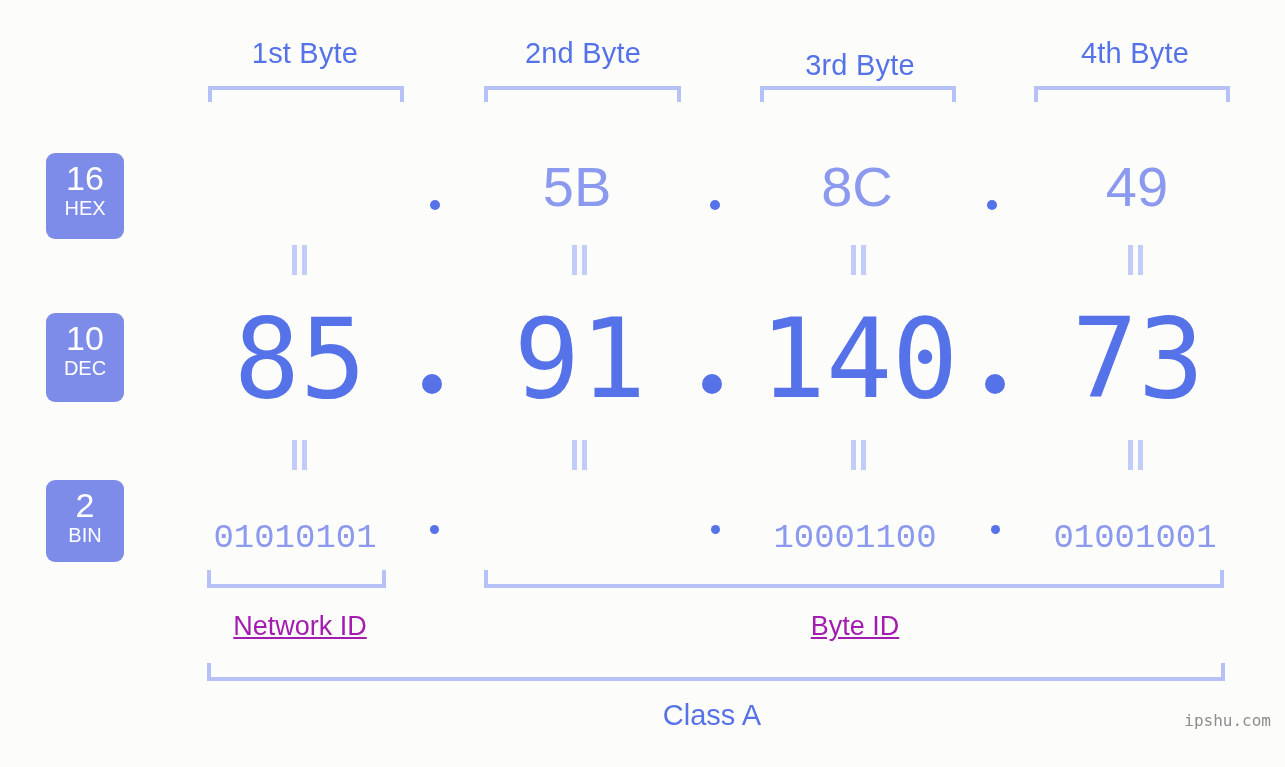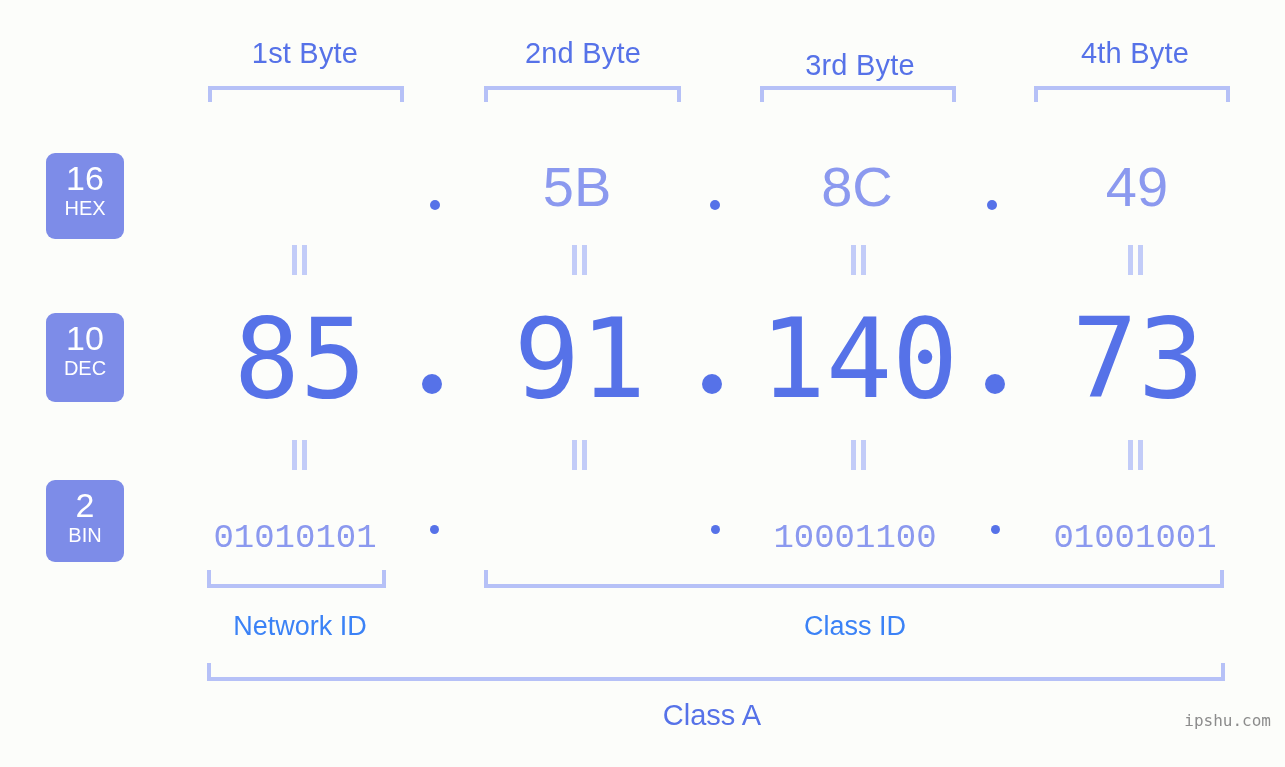--- a/index.html
+++ b/index.html
@@ -144,22 +144,23 @@
   .bracket-class { top: 663px; }
 
   
   .id-label {
     position: absolute;
     top: 608px;
     height: 36px;
     line-height: 36px;
     text-align: center;
     font-size: 27px;
-    color: #3b82f6;
-    white-space: nowrap;
+    color: #a21caf;
+    white-space: nowrap;
+    text-decoration: underline;
   }
   .class-label {
     position: absolute;
     top: 696px;
     height: 38px;
     line-height: 38px;
     text-align: center;
     font-size: 29px;
     color: #5672e8;
     white-space: nowrap;
@@ -262,20 +263,20 @@
   <div class="val bin-val" style="left:1020px;width:230px;">01001001</div>
 
   <div class="dot dot-bin" style="left:430px;"></div>
   <div class="dot dot-bin" style="left:711px;"></div>
   <div class="dot dot-bin" style="left:991px;"></div>
 
   <div class="bracket-bot bracket-id" style="left:207px;width:179px;"></div>
   <div class="bracket-bot bracket-id" style="left:484px;width:740px;"></div>
 
   <div class="id-label" style="left:200px;width:200px;">Network ID</div>
-  <div class="id-label" style="left:755px;width:200px;">Class ID</div>
+  <div class="id-label" style="left:755px;width:200px;">Byte ID</div>
 
   <div class="bracket-bot bracket-class" style="left:207px;width:1018px;"></div>
   <div class="class-label" style="left:612px;width:200px;">Class A</div>
 
   <div id="watermark">ipshu.com</div>
 
 </div>
 
 </body></html>

